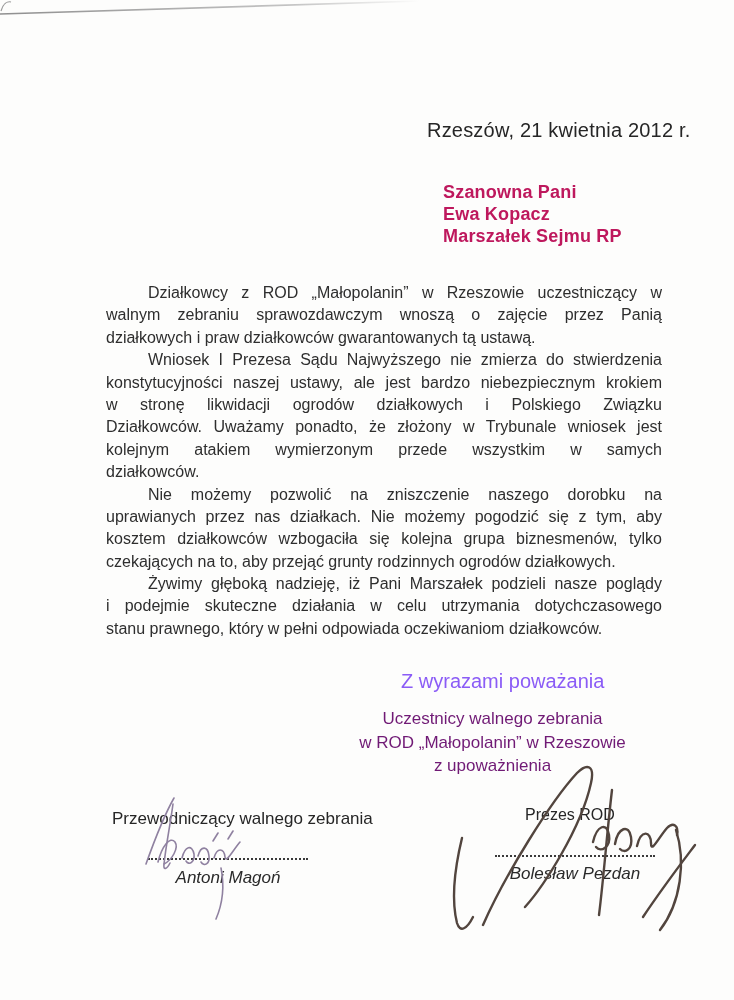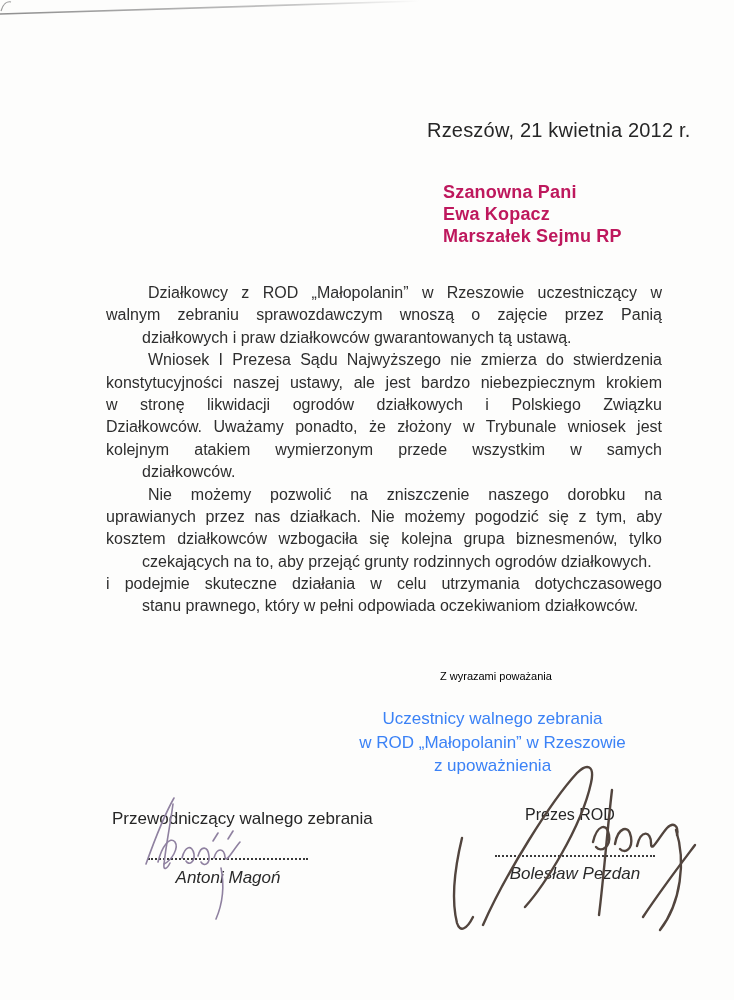--- a/index.html
+++ b/index.html
@@ -21,25 +21,25 @@
   
   .date-line { left:427px; top:119px; font-size:20px; color:#262626; letter-spacing:0.2px; }
 
   
   .addressee { left:443px; top:181px; font-size:18px; font-weight:bold; line-height:22px; color:#be185d; letter-spacing:0.2px; }
 
   
   .body-block { left:106px; top:282px; width:556px; font-size:16px; line-height:22.4px; color:#2e2e2e; }
   .bl { text-align:justify; text-align-last:justify; height:22.4px; overflow:hidden; }
   .bl.p-first { text-indent:42px; }
-  .bl.p-last { text-align:right; text-align-last:left; white-space:nowrap;margin-left:36px; }
+  .bl.p-last { text-align:right; text-align-last:left; white-space:nowrap; }
 
   
-  .closing { left:401px; top:670px; font-size:11px; color:#000000;margin-left:39px; }
-  .signoff { left:330px; top:707px; width:325px; text-align:center; font-size:17px; line-height:23.5px; color:#3b82f6; }
+  .closing { left:401px; top:670px; font-size:20px; color:#8b5cf6; }
+  .signoff { left:330px; top:707px; width:325px; text-align:center; font-size:17px; line-height:23.5px; color:#701a75; }
 
   
   .sig-title-left  { left:112px; top:809px; font-size:17px; color:#262626; }
   .sig-title-right { left:525px; top:806px; font-size:16px; color:#262626; }
   .dotline { border-bottom:2px dotted #3a3a3a; height:0; }
   .dot-left  { left:148px; top:858px; width:160px; }
   .dot-right { left:495px; top:855px; width:160px; }
   .sig-name { font-style:italic; font-size:17px; text-align:center; color:#2a2a2a; }
   .name-left  { left:148px; top:868px; width:160px; }
   .name-right { left:495px; top:864px; width:160px; }
@@ -81,20 +81,21 @@
     <div class="bl">w stronę likwidacji ogrodów działkowych i Polskiego Związku</div>
     <div class="bl">Działkowców. Uważamy ponadto, że złożony w Trybunale wniosek jest</div>
     <div class="bl">kolejnym atakiem wymierzonym przede wszystkim w samych</div>
     <div class="bl p-last">działkowców.</div>
 
     <div class="bl p-first">Nie możemy pozwolić na zniszczenie naszego dorobku na</div>
     <div class="bl">uprawianych przez nas działkach. Nie możemy pogodzić się z tym, aby</div>
     <div class="bl">kosztem działkowców wzbogaciła się kolejna grupa biznesmenów, tylko</div>
     <div class="bl p-last">czekających na to, aby przejąć grunty rodzinnych ogrodów działkowych.</div>
 
+    <div class="bl p-first">Żywimy głęboką nadzieję, iż Pani Marszałek podzieli nasze poglądy</div>
     <div class="bl">i podejmie skuteczne działania w celu utrzymania dotychczasowego</div>
     <div class="bl p-last">stanu prawnego, który w pełni odpowiada oczekiwaniom działkowców.</div>
   </div>
 
   <div class="abs closing">Z wyrazami poważania</div>
 
   <div class="abs signoff">
     <div>Uczestnicy walnego zebrania</div>
     <div>w ROD „Małopolanin” w Rzeszowie</div>
     <div>z upoważnienia</div>

